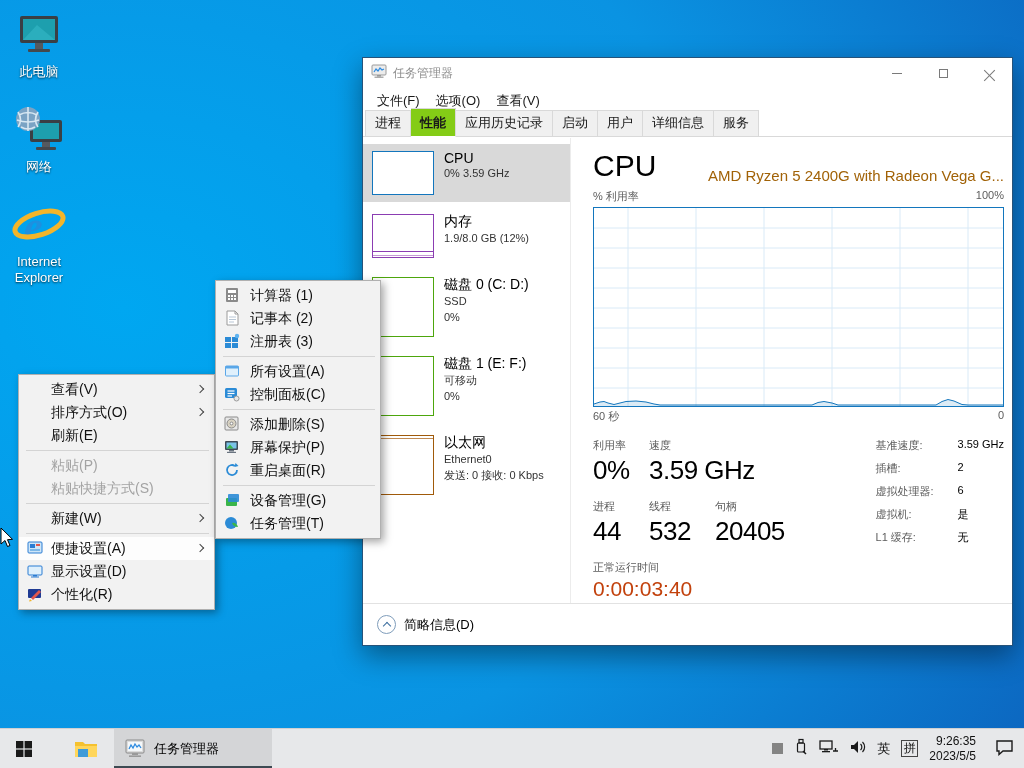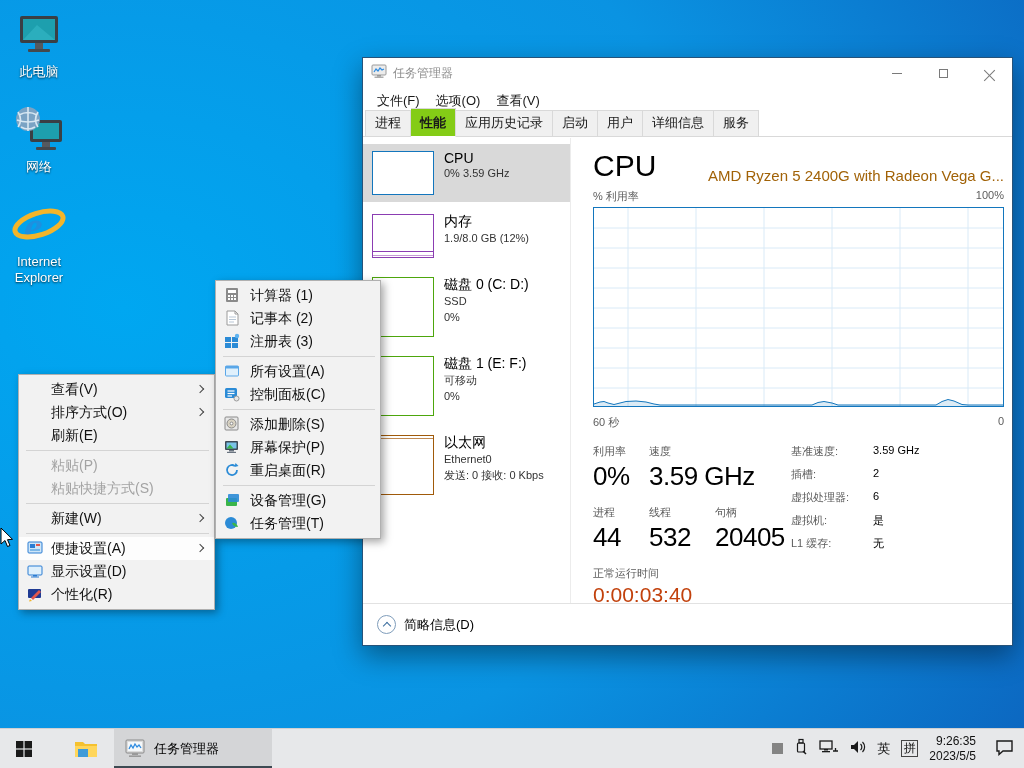--- a/index.html
+++ b/index.html
@@ -58,25 +58,25 @@
   .side-title { font-size:14px; color:#000; white-space:nowrap; }
   .side-sub { font-size:11px; color:#333; line-height:1.45; white-space:nowrap; }
 
   
   .main { flex:1; padding:10px 8px 0 22px; position:relative; }
   .main-header { display:flex; align-items:flex-end; }
   .cpu-big { font-size:30px; color:#000; line-height:36px; }
   .cpu-device { margin-left:auto; font-size:15px; color:#a16207; white-space:nowrap; overflow:hidden; }
   .chart-labels, .x-labels { display:flex; justify-content:space-between;
     font-size:11px; color:#5c5c5c; margin-top:5px; }
-  .x-labels { margin-top:8px; }
+  .x-labels { margin-top:2px; }
   .big-chart { margin-top:3px; height:200px; border:1px solid #1376bd; position:relative; background:#fff; }
   .big-chart svg { position:absolute; inset:0; width:100%; height:100%; }
 
-  .stats { display:flex; margin-top:14px; font-size:11px; }
+  .stats { display:flex; margin-top:14px; font-size:11px;justify-content:space-between; }
   .stats-left { width:196px; }
   .srow { display:flex; }
   .scol-lbl { color:#5c5c5c; margin-bottom:2px; }
   .sval { font-size:26px; color:#000; letter-spacing:-.5px; }
   .c1 { width:56px; } .c2 { width:66px; }
   .grp { margin-bottom:13px; }
   .uptime-val { font-size:21px; color:#c2410c; margin-top:1px; }
   .stats-right { margin-left:2px; }
   .rrow { display:flex; margin-bottom:8px; }
   .rlbl { width:82px; color:#5c5c5c; }

